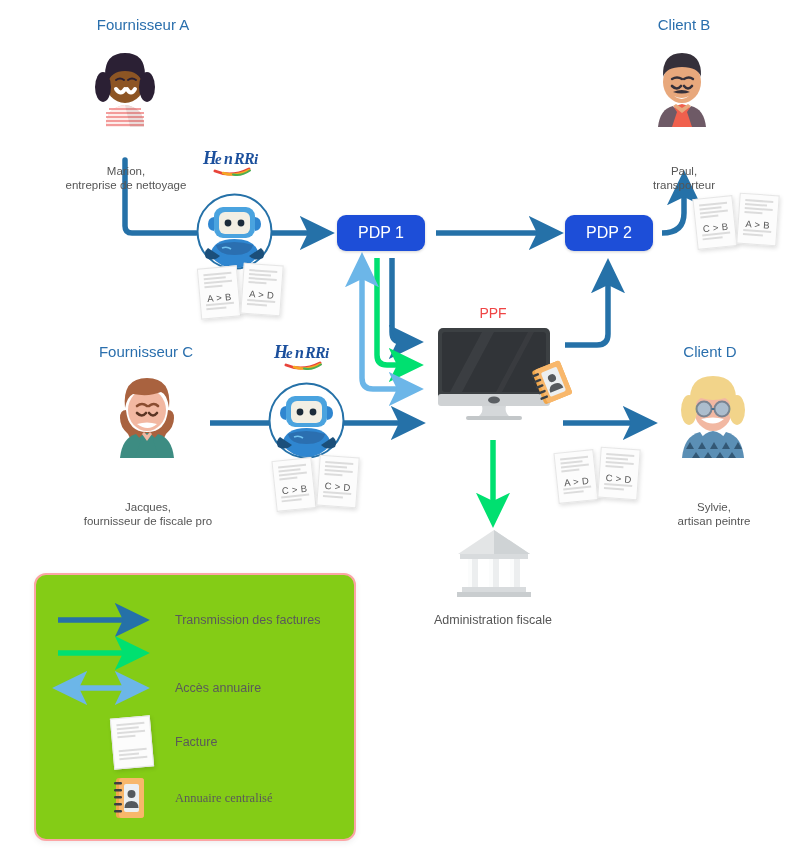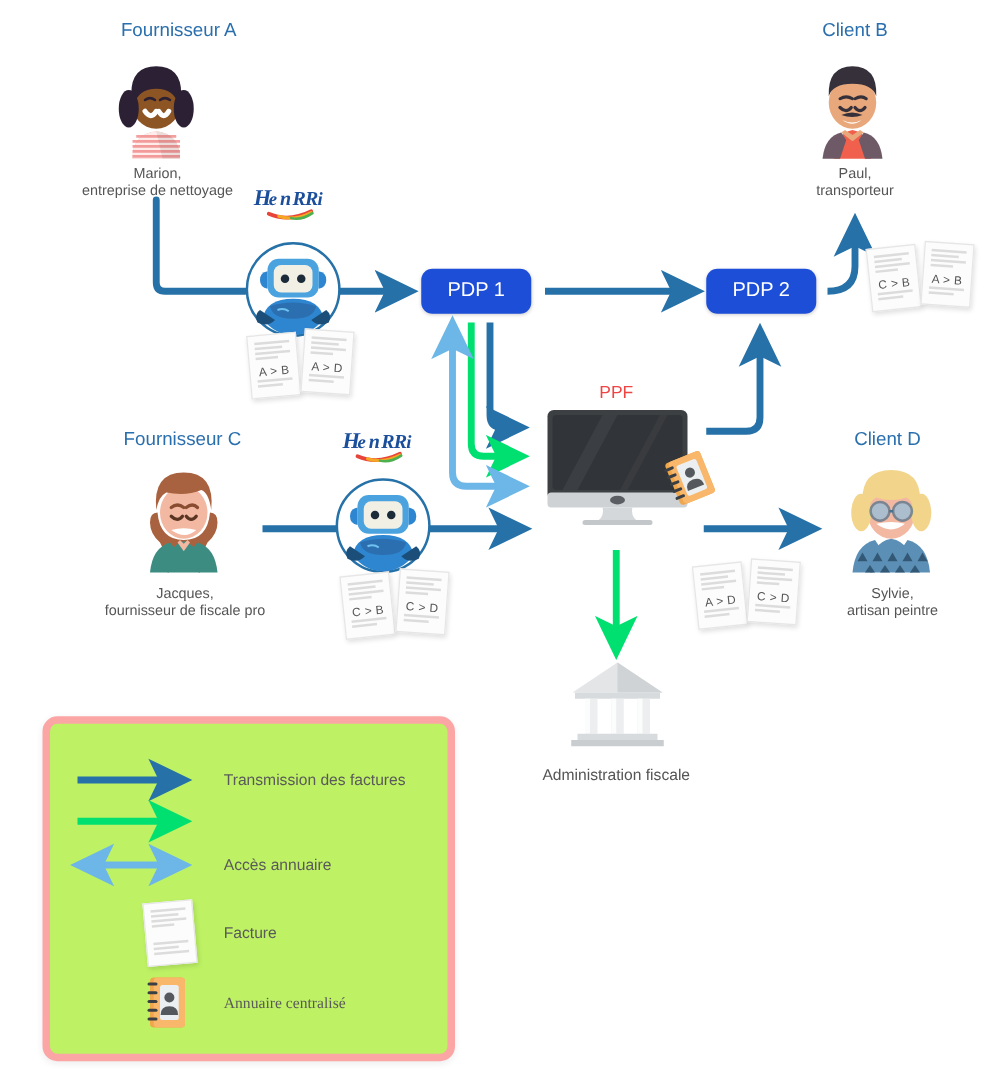--- a/index.html
+++ b/index.html
@@ -4,21 +4,21 @@
 <style>
   html,body{margin:0;padding:0;}
   body{
     width:800px;height:858px;position:relative;overflow:hidden;
     background:#ffffff;
     font-family:"Liberation Sans","DejaVu Sans",sans-serif;
     color:#4a4a4a;
   }
   .abs{position:absolute;}
   .ttl{color:#2a6fad;font-size:15px;text-align:center;white-space:nowrap;}
-  .sub{color:#555;font-size:11.5px;text-align:center;line-height:14px;white-space:nowrap;}
+  .sub{color:#555;font-size:11.5px;text-align:center;line-height:14px;white-space:nowrap;margin-top:32px;}
   .ppf-lbl{color:#ef4444;font-size:14px;text-align:center;white-space:nowrap;}
   .admin-lbl{color:#555;font-size:12.5px;text-align:center;white-space:nowrap;}
   .pdp{
     background:#1d4ed8;color:#fff;border-radius:9px;
     font-size:16px;display:flex;align-items:center;justify-content:center;
     box-shadow:0 1px 3px rgba(0,0,0,.18);
   }
   .doc{
     position:absolute;background:#fcfcfc;border:1px solid #e6e6e6;
     box-shadow:1px 2px 4px rgba(0,0,0,.13);
@@ -29,21 +29,21 @@
   .doc .lines i:nth-child(4){width:65%}
   .doc .tag{
     position:absolute;left:0;right:0;top:48%;text-align:center;
     font-size:9.5px;color:#555;letter-spacing:.3px;
   }
   .doc .lines2{position:absolute;left:5px;right:5px;bottom:6px;}
   .doc .lines2 i{display:block;height:1.5px;background:#dcdcdc;margin-bottom:2.5px;}
   .doc .lines2 i:nth-child(2){width:70%}
   .legend{
     position:absolute;left:34px;top:573px;width:318px;height:264px;
-    background:#bef264;border:6px solid #fca5a5;border-radius:12px;
+    background:#84cc16;border:2px solid #fca5a5;border-radius:12px;
     box-shadow:0 2px 6px rgba(0,0,0,.07);
   }
   .lg-txt{position:absolute;font-size:12.5px;color:#5a5a5a;line-height:15px;}
   svg{overflow:visible}
 </style>
 </head>
 <body>
 
 <svg class="abs" style="left:0;top:0;" width="800" height="858">
   <defs>

